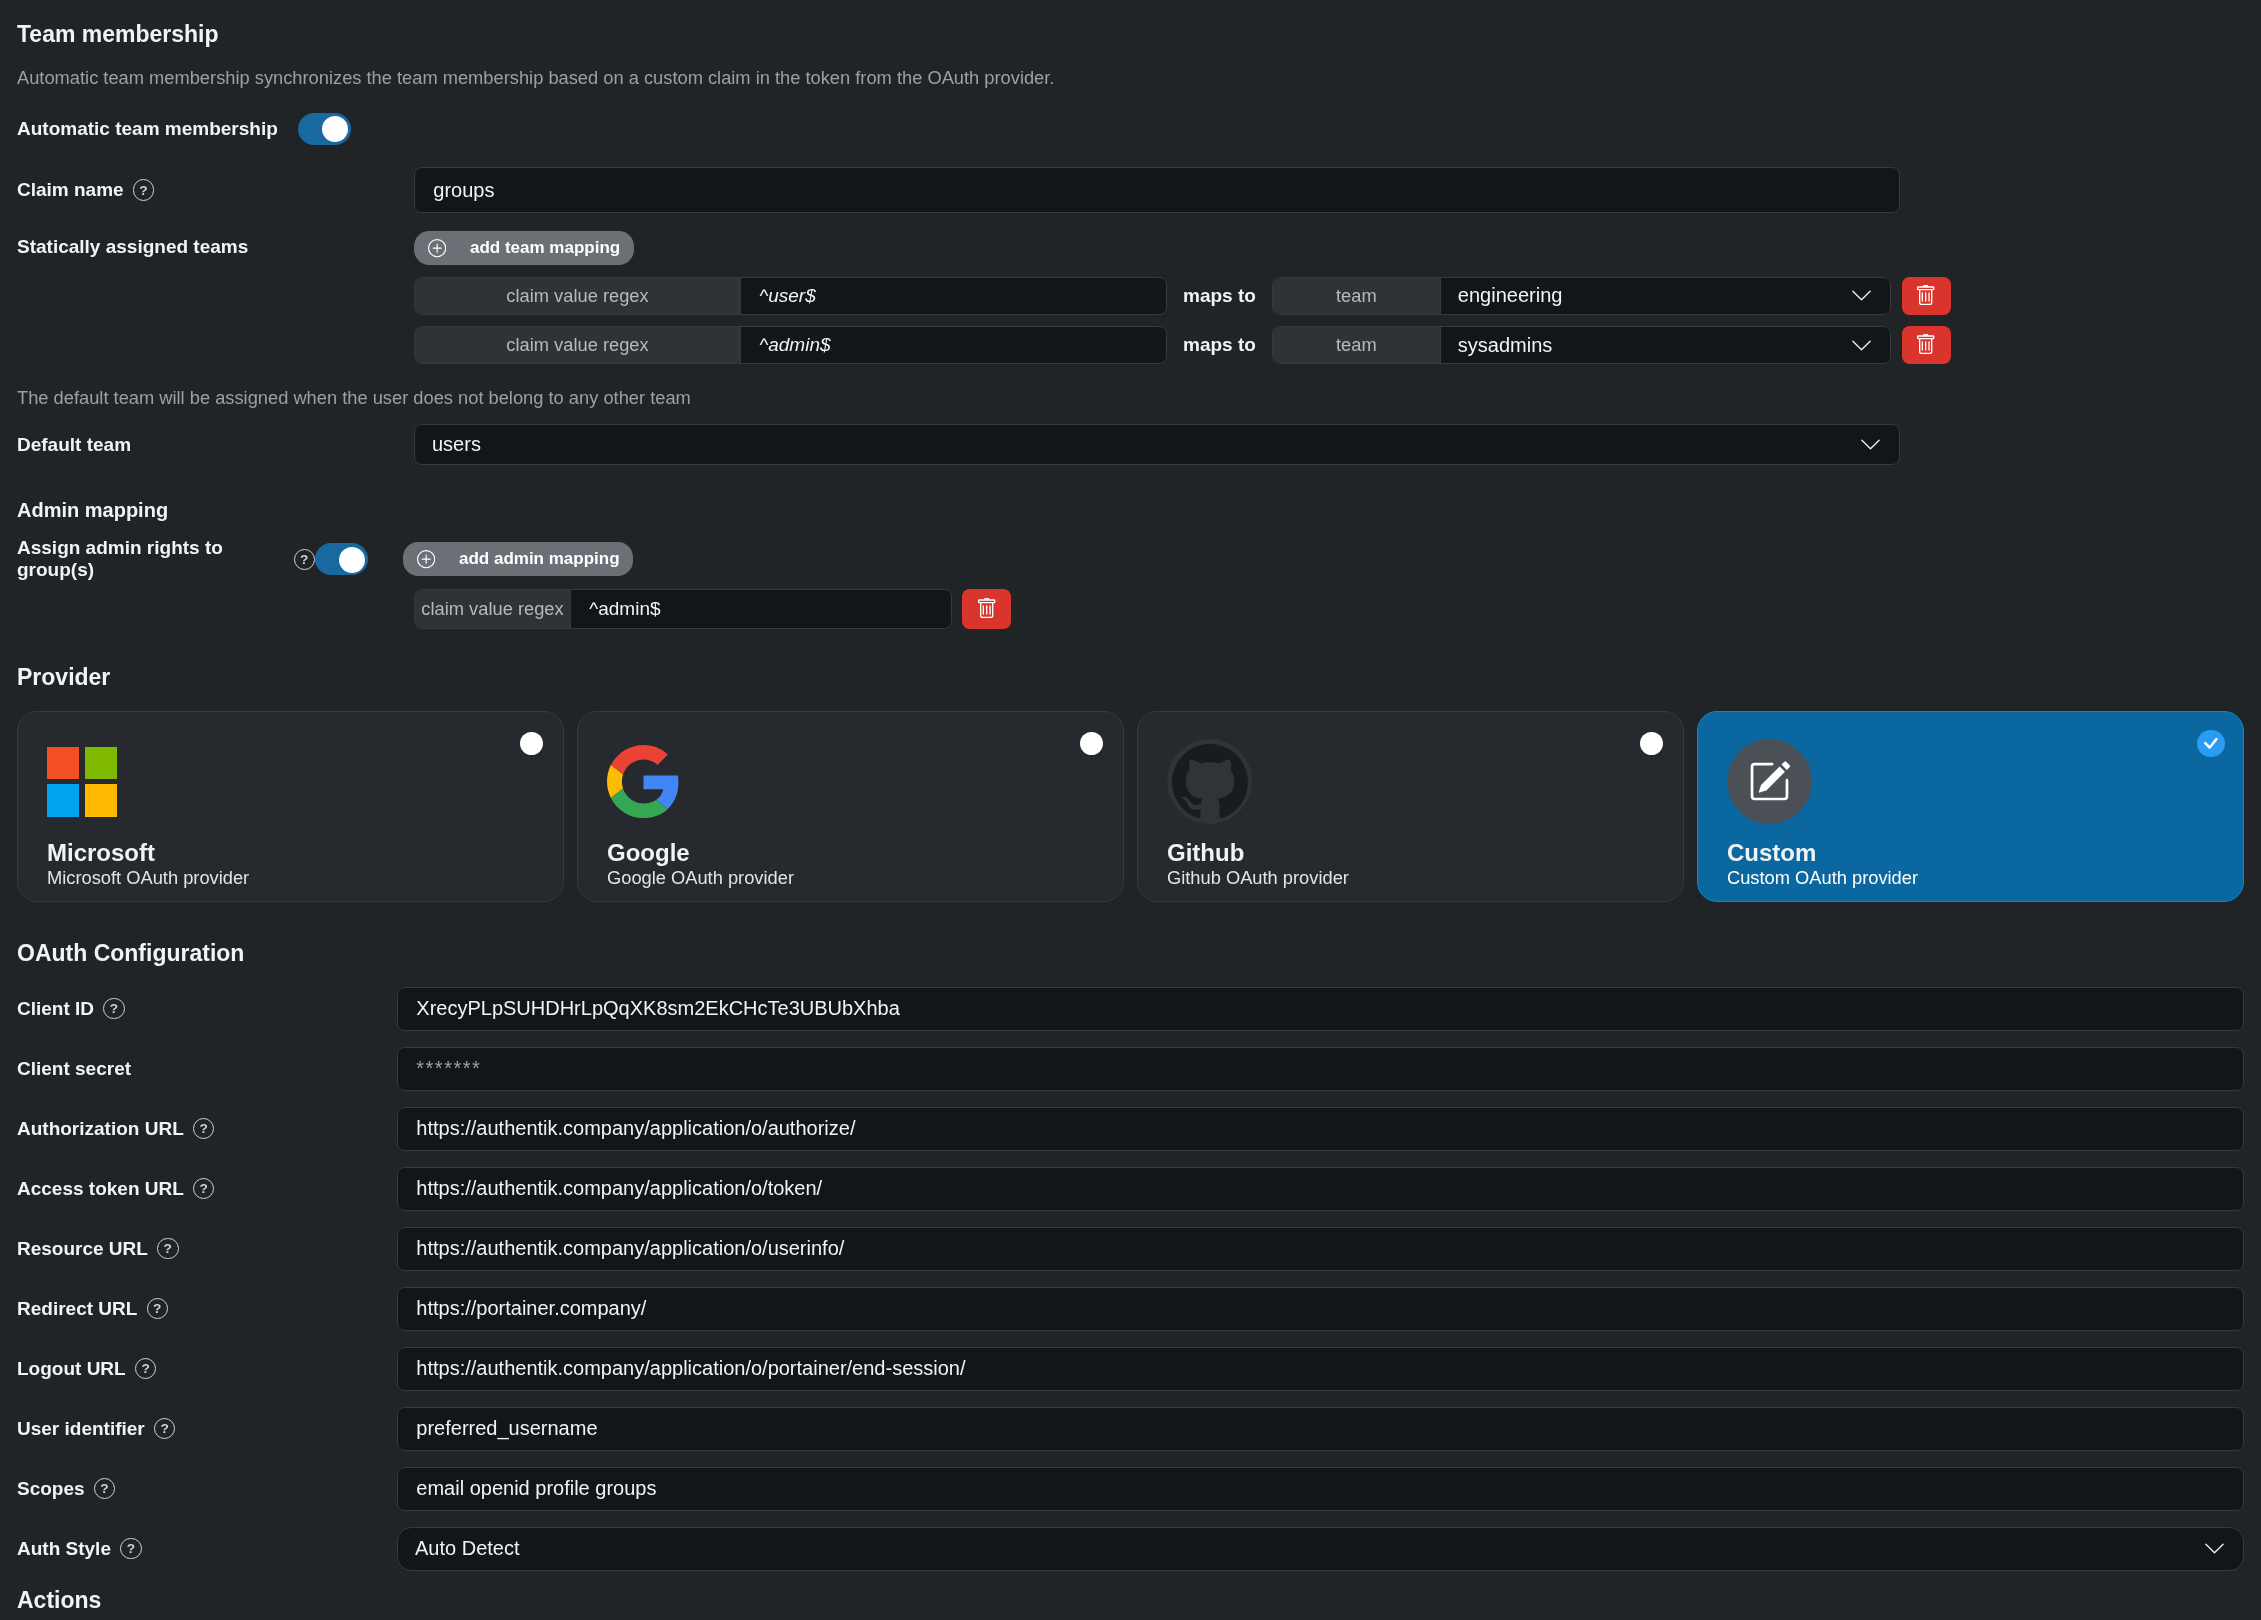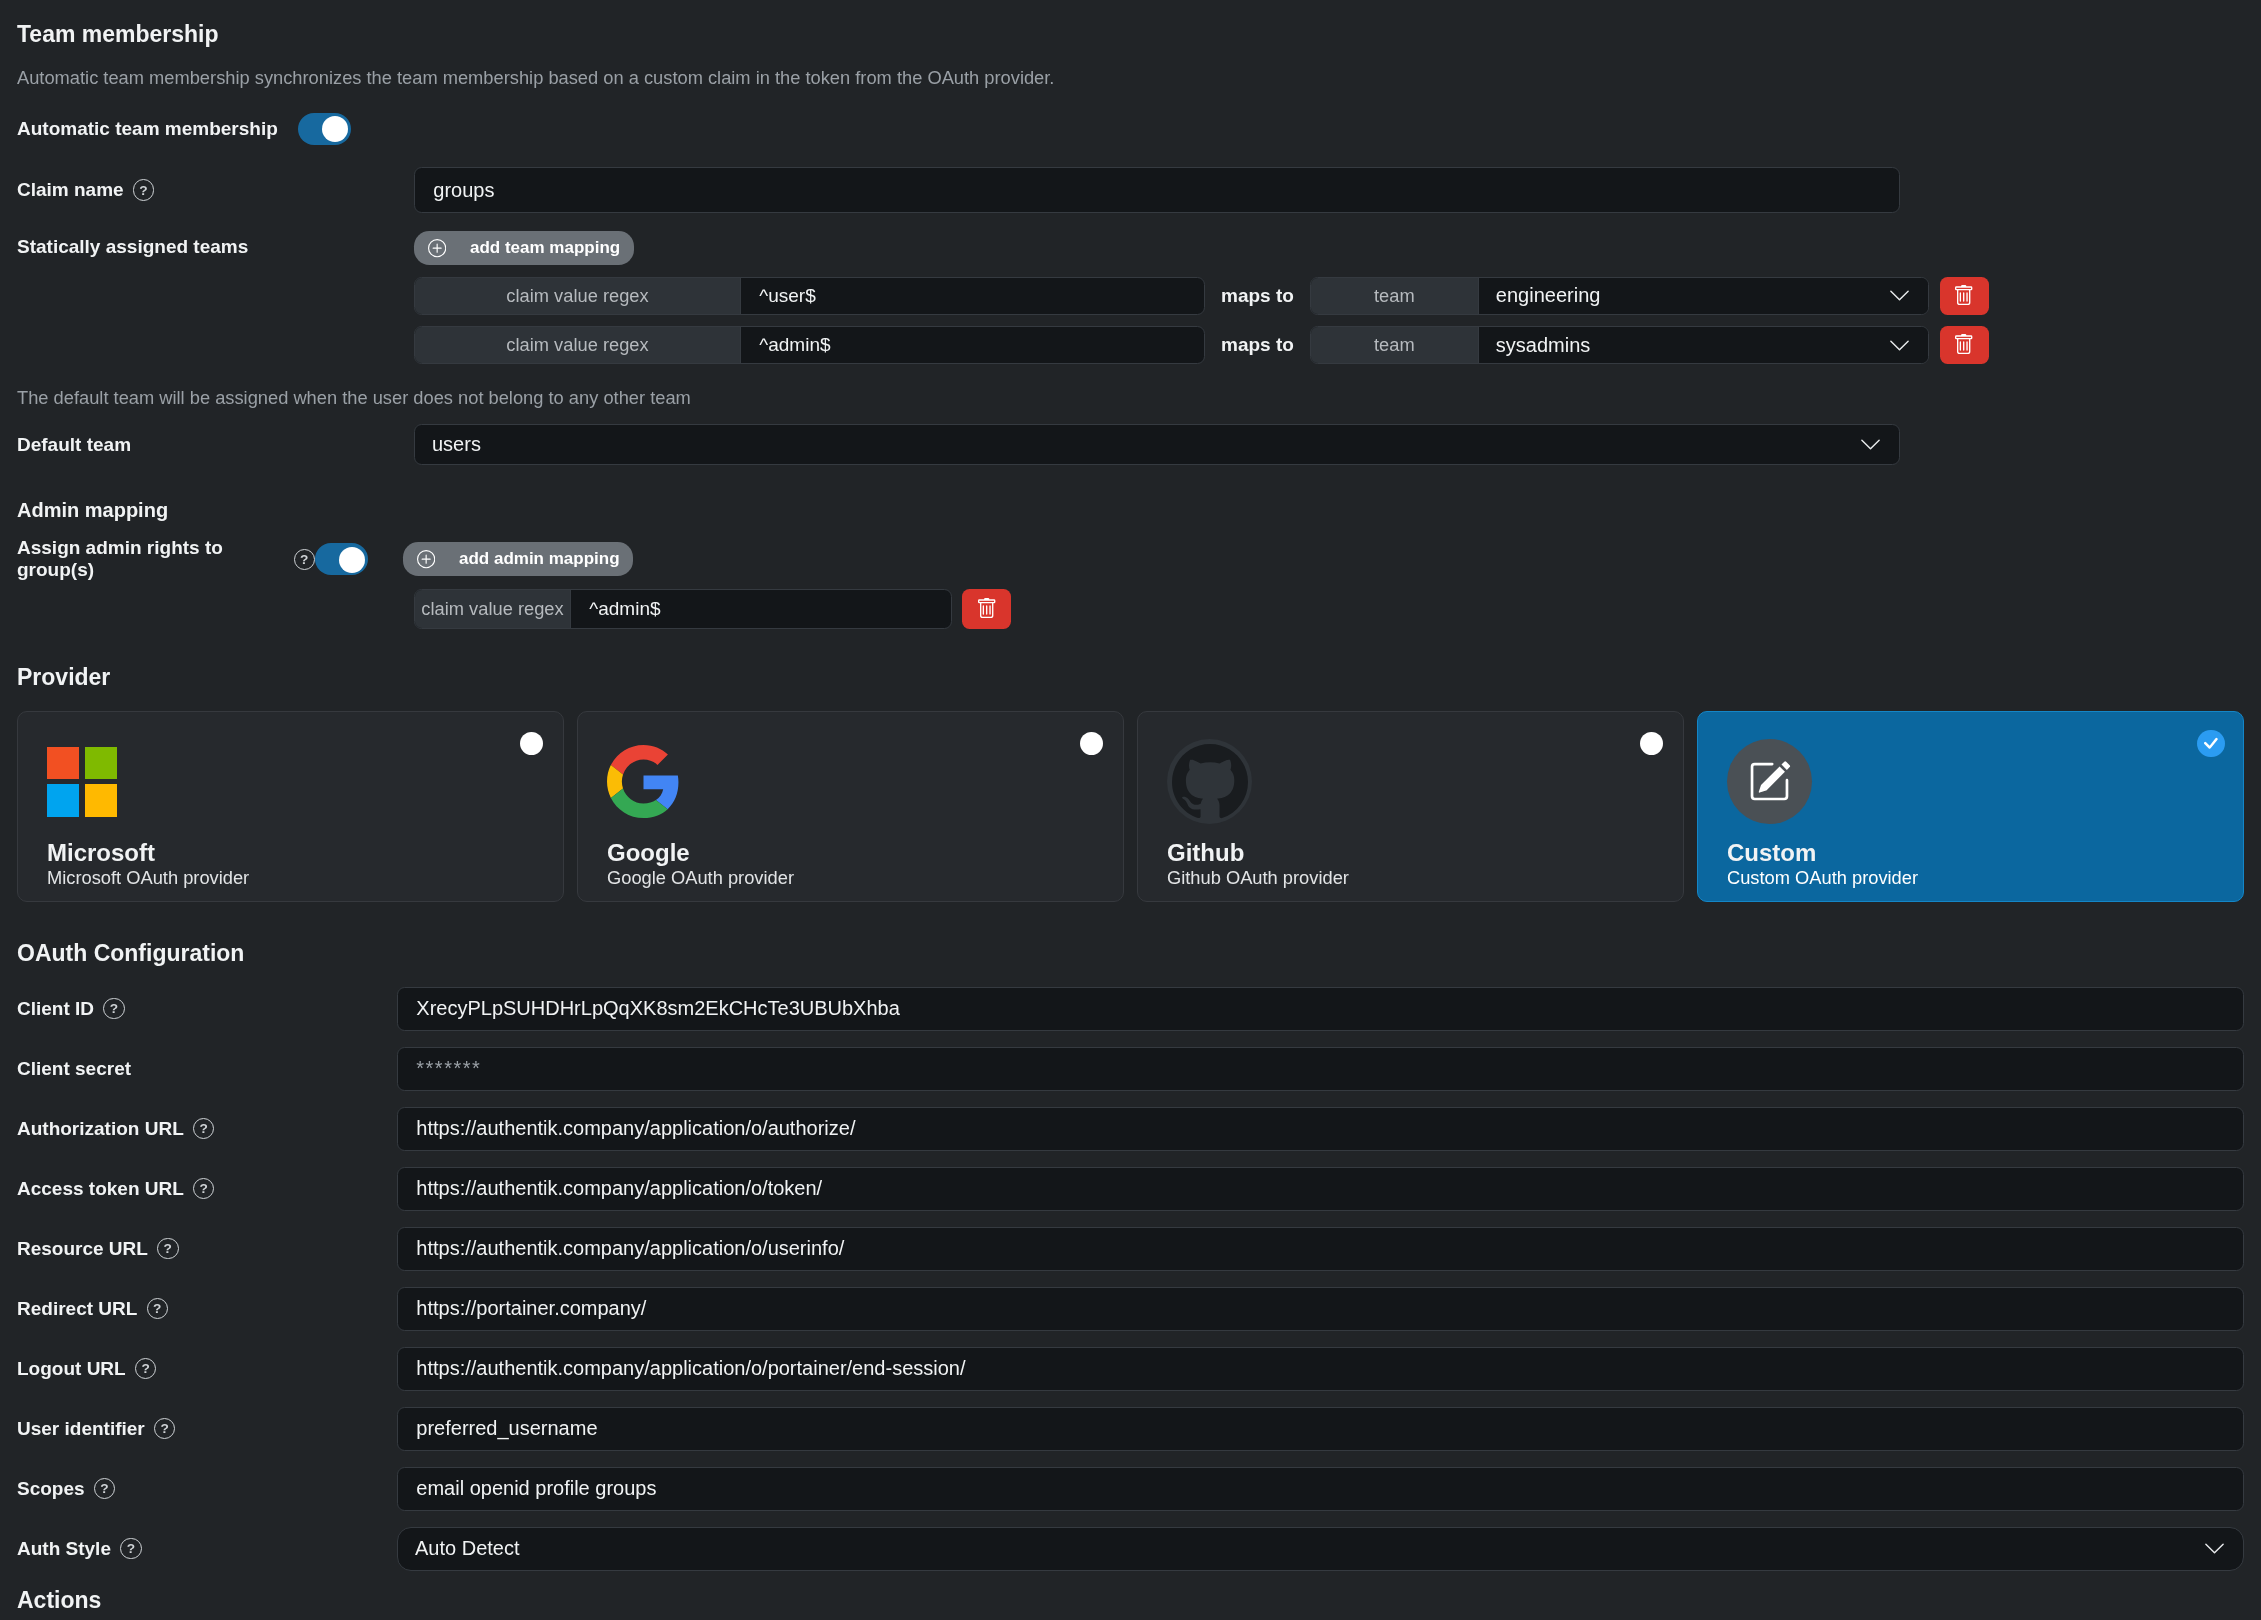--- a/index.html
+++ b/index.html
@@ -65,21 +65,21 @@
 
   .map-row { display: flex; align-items: center; margin-top: 11.4px; height: 38px; }
   .igroup { display: flex; height: 100%; border: 0.8px solid var(--input-border, #353a40);
             border-radius: 7.6px; overflow: hidden; background: var(--input-bg, #131619); }
   .addon { background: var(--addon-bg, #2e3338); color: #b6babe; font-size: 18.3px;
            display: flex; align-items: center; justify-content: center; flex: none;
            border-right: 0.8px solid var(--input-border, #353a40); }
   .igroup input { border: none; background: transparent; color: var(--text,#f1f3f4);
                   font-size: 19px; padding: 0 18.3px; outline: none; font-family: "Liberation Sans", sans-serif; }
   .regex-addon { width: 326px; }
-  .regex-input { width: 463px; }
+  .regex-input { width: 425px; font-style: italic; }
   .team-addon { width: 168px; }
   .team-select { width: 449px; border: none; border-radius: 0; height: 100%; }
   .mapsto { font-size: 19px; font-weight: bold; margin: 0 16px; }
   .team-group { margin-right: 10.7px; }
 
   .trash-btn { width: 49px; height: 100%; border: none; border-radius: 7.6px;
                background: var(--danger-red, #d9352c); display: flex; align-items: center;
                justify-content: center; cursor: pointer; flex: none; }
   .trash-btn svg { width: 21.4px; height: 21.4px; fill: #fff; }
 
@@ -93,21 +93,21 @@
                               font-size: 19px; font-weight: bold; width: 298px; }
   .admin-toggle-row .gray-btn { margin-left: 35px; }
   .admin-map-row { margin-left: 397px; margin-top: 12.2px; height: 40px; display: flex; align-items: center; }
   .admin-addon { width: 156px; }
   .admin-input { width: 380px; }
   .admin-map-row .trash-btn { margin-left: 10px; }
 
   
   .provider-title { margin-top: 35px; }
   .cards { margin-top: 20px; display: grid; grid-template-columns: repeat(4, 1fr); gap: 13px; }
-  .card { position: relative; height: 191px; border-radius: 10px; padding: 27.5px 29px;
+  .card { position: relative; height: 191px; border-radius: 20px; padding: 27.5px 29px;
           background: var(--card-bg, #26292d); border: 0.8px solid var(--card-border, #36393e);
           cursor: pointer; }
   .card.selected { background: var(--selected-card-bg, #0b679f);
                    border-color: var(--selected-card-border, #1486c7); }
   .card-title { font-size: 24px; font-weight: bold; margin-top: 15.3px; }
   .card-desc { font-size: 18.3px; color: #e2e4e6; }
   .card.selected .card-desc { color: #fff; }
   .radio { position: absolute; top: 20px; right: 20px; width: 23px; height: 23px;
            border-radius: 50%; background: #fff; }
   .checkmark { position: absolute; top: 18.3px; right: 18.3px; width: 27.5px; height: 27.5px;

